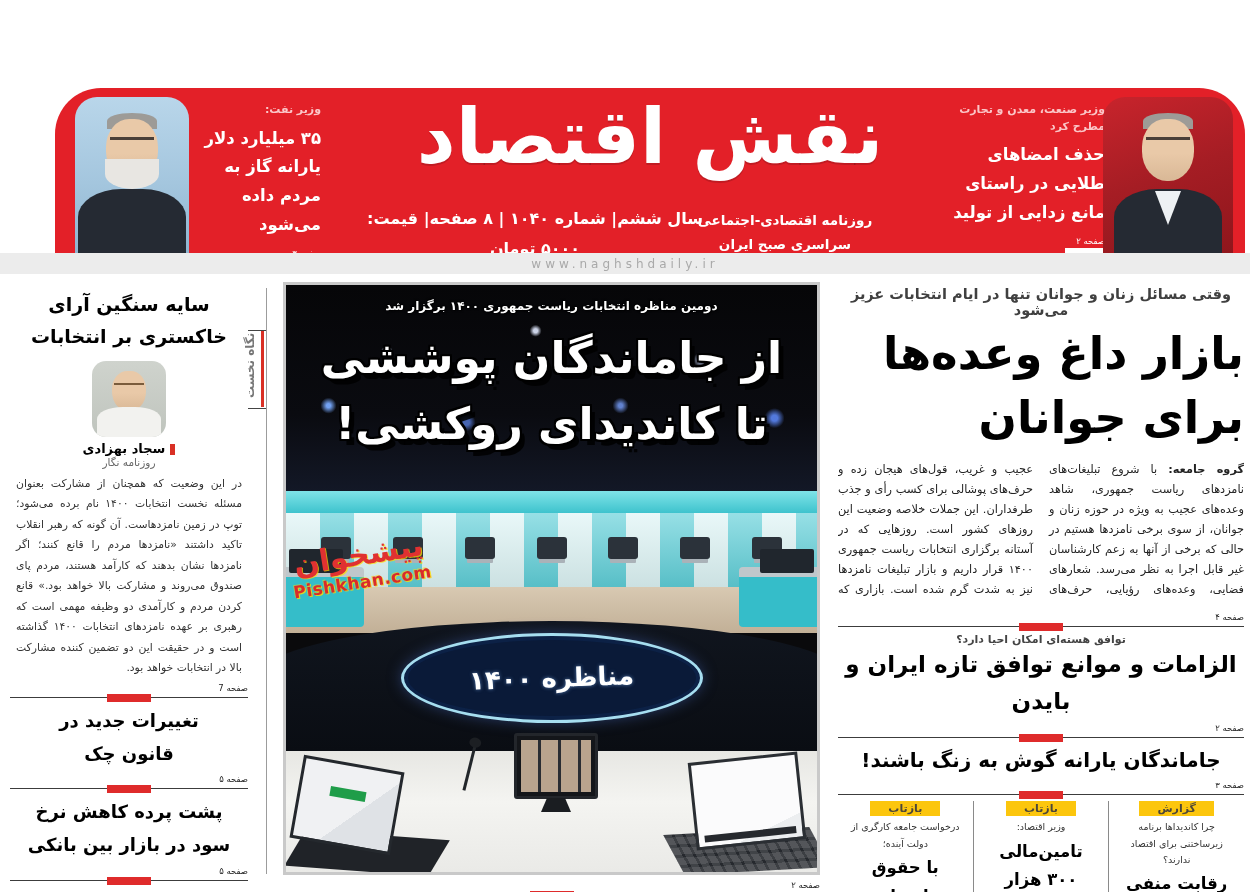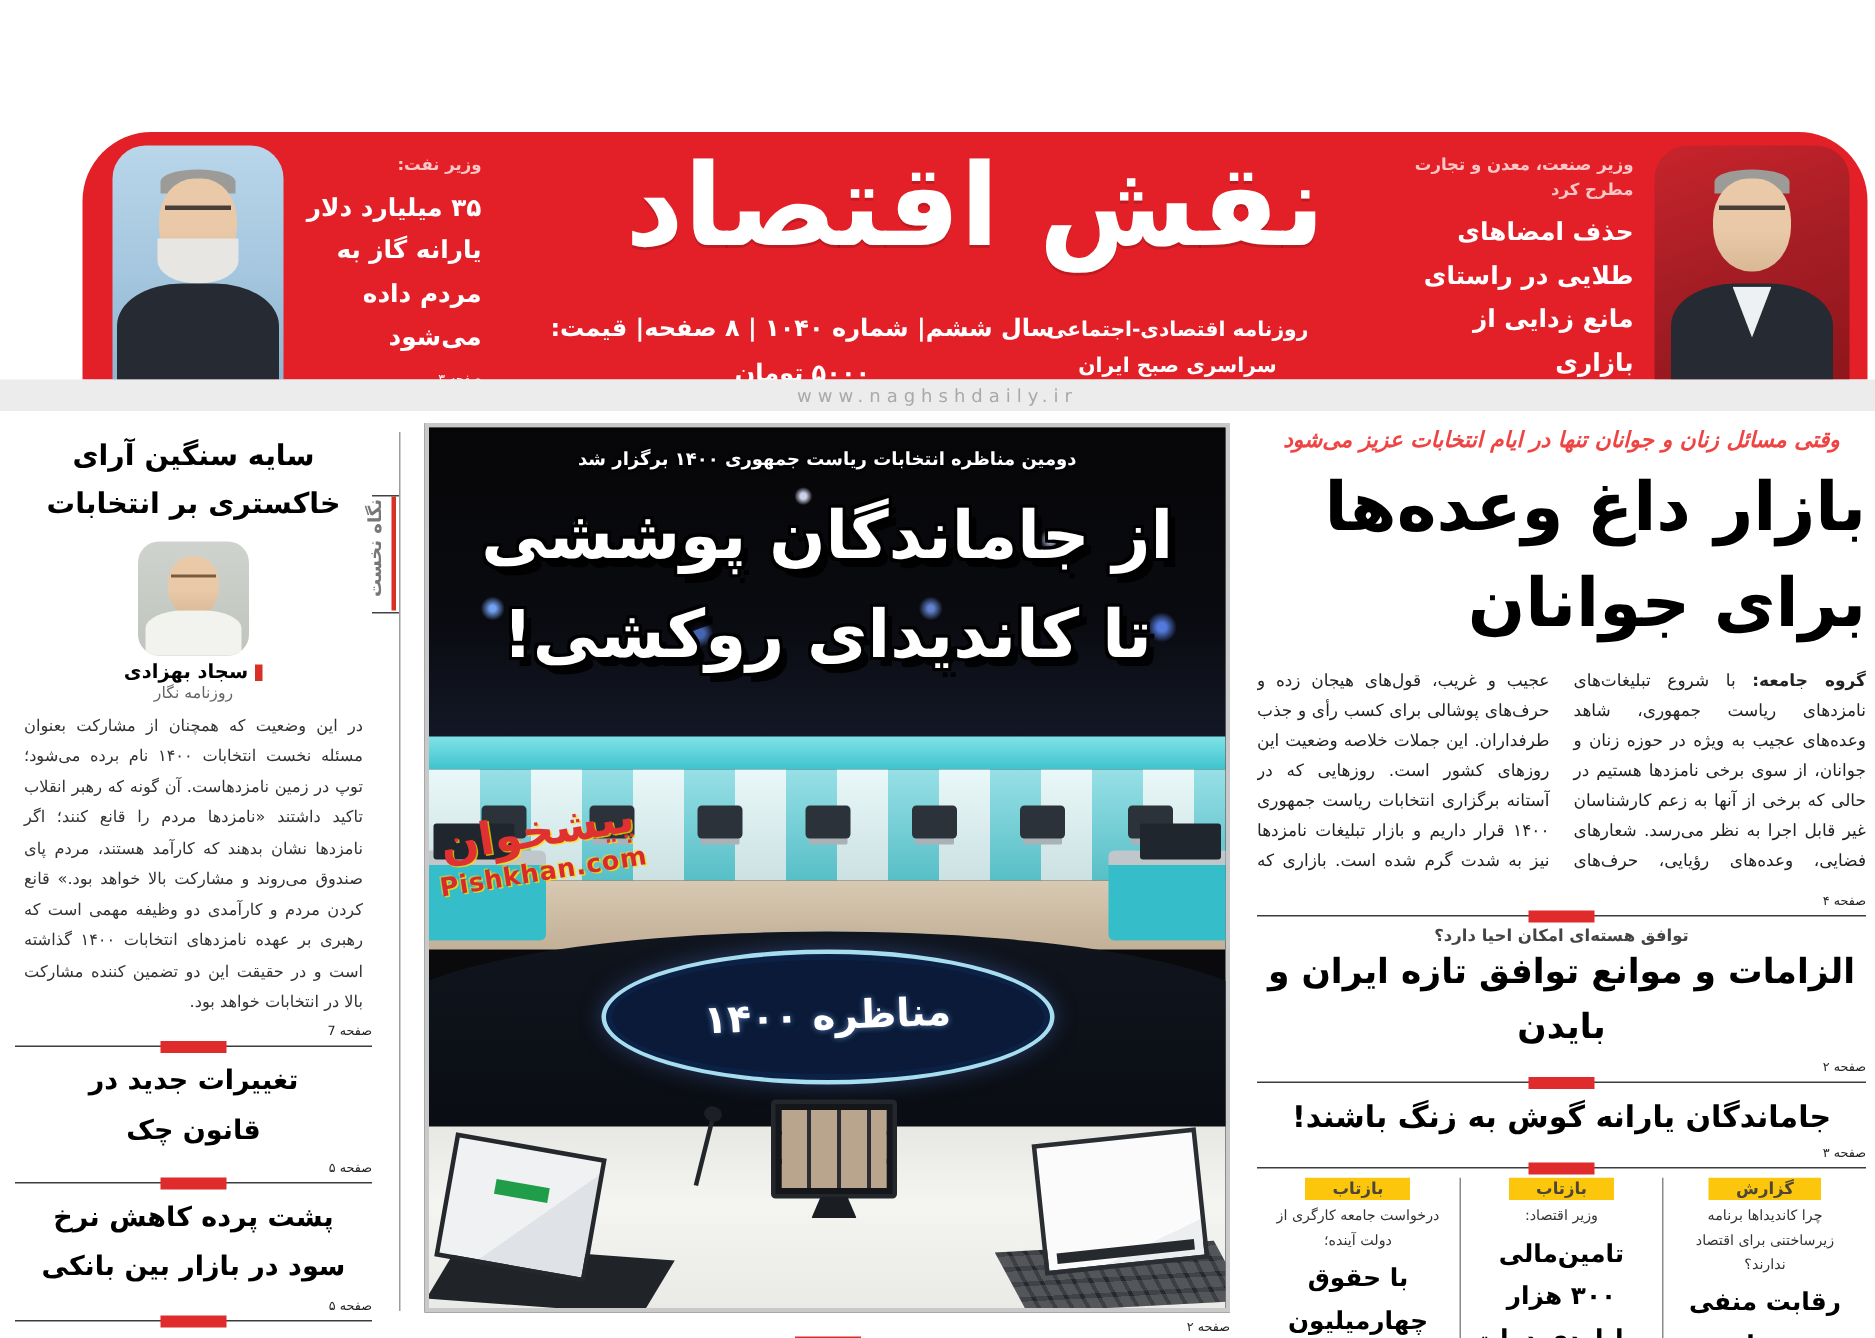--- a/index.html
+++ b/index.html
@@ -13,39 +13,39 @@
   #photo-industry{right:12px;width:130px;background:linear-gradient(160deg,#c8242c 0%,#a51d24 50%,#8f161c 100%);}
   .head-shape{position:absolute;left:50%;transform:translateX(-50%);}
   .face{width:52px;height:62px;border-radius:45% 45% 48% 48%;background:linear-gradient(180deg,#e9c9a8 55%,#d9b896 100%);top:22px;}
   .beard{width:54px;height:30px;border-radius:0 0 50% 50%;background:#e8e6e2;top:62px;}
   .suit{width:108px;height:70px;border-radius:40% 40% 0 0;background:#252a33;top:92px;}
   .shirt{width:26px;height:34px;background:#eef1f4;top:94px;clip-path:polygon(0 0,100% 0,50% 100%);}
   .glasses{width:44px;height:10px;top:40px;border-top:3px solid #4a3f38;}
   .hairgray{width:50px;height:16px;border-radius:50% 50% 0 0;background:#9d9b97;top:16px;}
   .mast-teaser{position:absolute;top:14px;color:#fff;}
   #teaser-oil-text{left:148px;width:118px;text-align:right;}
-  #teaser-industry-text{right:156px;width:160px;text-align:right;}
+  #teaser-industry-text{right:140px;width:160px;text-align:right;}
   .teaser-kicker{font-size:11px;font-weight:bold;color:rgba(255,228,228,.85);margin-bottom:6px;line-height:1.5;}
   .teaser-title{font-size:16.5px;font-weight:bold;line-height:1.75;}
   .pm-w{margin-top:8px;font-size:8.5px;color:#fff;}
   .pm-w .bar{width:40px;height:9px;background:#fff;margin-top:2px;}
   #logo{position:absolute;left:50%;top:4px;transform:translateX(-50%);color:#fff;font-size:76px;font-weight:900;letter-spacing:-2px;white-space:nowrap;text-shadow:0 2px 0 rgba(0,0,0,.15);}
   #tagline{position:absolute;right:360px;top:120px;width:200px;text-align:center;color:#fff;font-size:13.5px;font-weight:bold;line-height:1.8;}
   #issue-info{position:absolute;left:310px;top:116px;width:340px;text-align:center;color:#fff;font-size:16px;font-weight:bold;line-height:1.9;}
   #url-strip{position:absolute;left:0;top:253px;width:1250px;height:21px;background:#ececec;text-align:center;direction:ltr;}
   #url-strip span{font-size:12px;letter-spacing:4px;color:#a9a9a9;line-height:21px;}
 
   
   .pm{position:relative;z-index:2;text-align:right;font-size:8.5px;color:#222;line-height:10px;padding-top:4px;}
   .pm .bar{width:44px;height:8px;background:#df2b2b;margin:1px auto 0;}
   .rule{height:1px;background:#3c3c3c;margin-top:-5px;margin-bottom:6px;position:relative;z-index:1;}
 
   
   #lead-col{position:absolute;left:838px;top:286px;width:406px;height:604px;}
-  .lead-kicker{text-align:center;font-size:14.5px;font-weight:bold;color:#ef4444;margin-bottom:4px;font-style:italic;}
+  .lead-kicker{text-align:center;font-size:14.5px;font-weight:bold;color:#404040;margin-bottom:4px;}
   .lead-headline{font-size:45px;font-weight:900;color:#000;line-height:1.42;letter-spacing:-1px;}
   .lead-body{margin-top:10px;height:148px;overflow:hidden;columns:2;column-gap:16px;direction:rtl;font-size:11.3px;line-height:1.78;text-align:justify;color:#232323;}
   .sec-kicker{text-align:center;font-size:11px;font-weight:bold;color:#444;margin-top:2px;}
   .sec-headline{text-align:center;font-size:23px;font-weight:900;color:#000;line-height:1.6;}
   .sec-headline.small{font-size:20px;}
   #bottom-cols{display:flex;direction:rtl;height:153px;overflow:hidden;}
   .bcol{flex:1;padding:0 8px;display:flex;flex-direction:column;align-items:center;}
   .bcol:not(:first-child){border-right:1px solid #8a8a8a;}
   .blabel{background:#fcc60d;color:#4c4638;font-size:11px;font-weight:bold;padding:1px 18px;margin-bottom:3px;}
   .bkicker{font-size:9.5px;color:#333;text-align:center;line-height:1.7;}
@@ -147,21 +147,21 @@
       <div>روزنامه اقتصادی-اجتماعی</div>
       <div>سراسری صبح ایران</div>
     </div>
     <div id="issue-info">
       <div>سال ششم| شماره ۱۰۴۰ | ۸ صفحه| قیمت: ۵۰۰۰ تومان</div>
       <div>چهارشنبه ۱۹ خرداد ماه ۱۴۰۰ | ۲۸ شوال ۱۴۲۲| ۹ ژوئن ۲۰۲۱</div>
     </div>
 
     <div class="mast-teaser" id="teaser-industry-text">
       <div class="teaser-kicker">وزیر صنعت، معدن و تجارت مطرح کرد</div>
-      <div class="teaser-title">حذف امضاهای طلایی در راستای مانع زدایی از بازاری</div>
+      <div class="teaser-title">حذف امضاهای طلایی در راستای مانع زدایی از تولید</div>
       <div class="pm-w"><span>صفحه ۲</span><div class="bar"></div></div>
     </div>
     <div class="mast-photo" id="photo-industry">
       <div class="head-shape hairgray"></div>
       <div class="head-shape face"></div>
       <div class="head-shape glasses"></div>
       <div class="head-shape suit"></div>
       <div class="head-shape shirt"></div>
     </div>
   </div>

